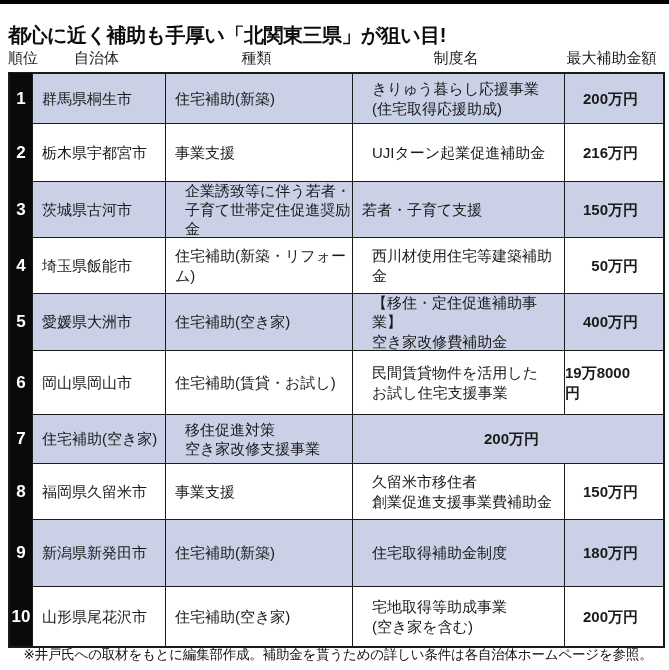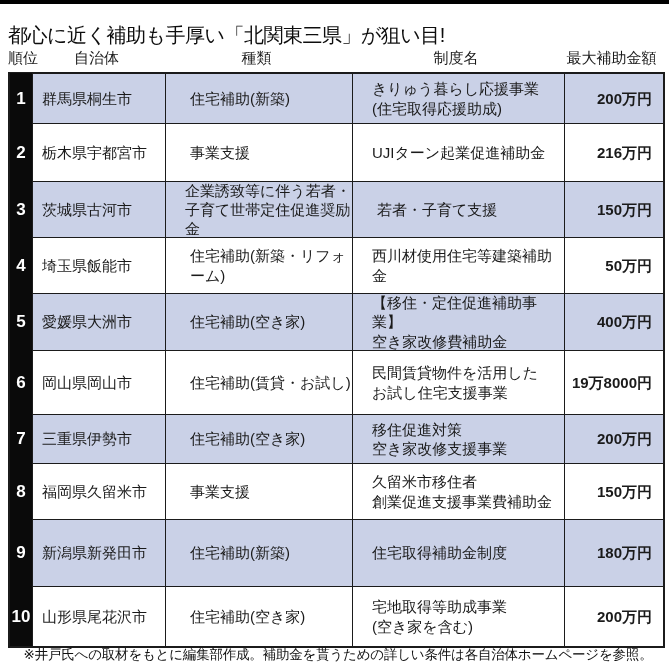--- a/index.html
+++ b/index.html
@@ -19,21 +19,21 @@
   .top-bar {
     position: absolute;
     left: 0; top: 0;
     width: 669px; height: 4px;
     background: var(--top-bar, #000000);
   }
   .page-title {
     position: absolute;
     left: 8px; top: 9px;
     font-size: 20px;
-    font-weight: 400;
+    font-weight: 700;
     letter-spacing: -0.5px;
     white-space: nowrap;
     color: #0d0d0d;
   }
   
   .col-headers {
     position: absolute;
     left: 8px; top: 46px;
     width: 653px; height: 24px;
     display: grid;
@@ -81,25 +81,25 @@
     background: var(--rank-bg, #0a0a0a);
     color: #ffffff;
     font-weight: 700;
     font-size: 17px;
     justify-content: center;
     
     margin-top: -1px;
     padding-top: 1px;
   }
   .cell-municipality { padding-left: 9px; }
-  .cell-type { padding-left: 24px; }
+  .cell-type { padding-left: 9px; }
   .cell-program { padding-left: 19px; white-space: pre-line; }
   .cell-amount {
     justify-content: flex-end;
-    padding-right: 11px;
+    padding-right: 25px;
     font-weight: 600;
   }
   .footnote {
     position: absolute;
     left: 7px; top: 646px;
     width: 662px;
     font-size: 13.5px;
     letter-spacing: -0.2px;
     white-space: nowrap;
     color: #111111;
@@ -171,21 +171,20 @@
     <div class="t-cell cell-rank">6</div>
     <div class="t-cell cell-municipality">岡山県岡山市</div>
     <div class="t-cell cell-type">住宅補助(賃貸・お試し)</div>
     <div class="t-cell cell-program">民間賃貸物件を活用した
 お試し住宅支援事業</div>
     <div class="t-cell cell-amount">19万8000円</div>
   </div>
 
   <div class="t-row">
     <div class="t-cell cell-rank">7</div>
-    <div class="t-cell cell-municipality">三重県伊勢市</div>
     <div class="t-cell cell-type">住宅補助(空き家)</div>
     <div class="t-cell cell-program">移住促進対策
 空き家改修支援事業</div>
     <div class="t-cell cell-amount">200万円</div>
   </div>
 
   <div class="t-row">
     <div class="t-cell cell-rank">8</div>
     <div class="t-cell cell-municipality">福岡県久留米市</div>
     <div class="t-cell cell-type">事業支援</div>

